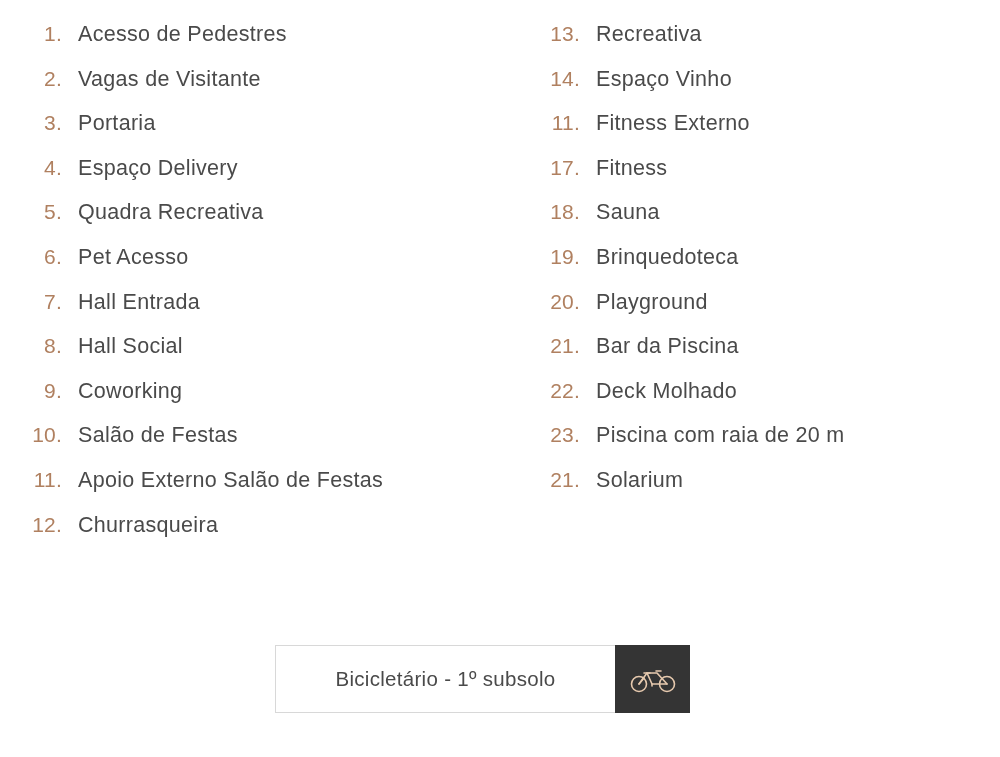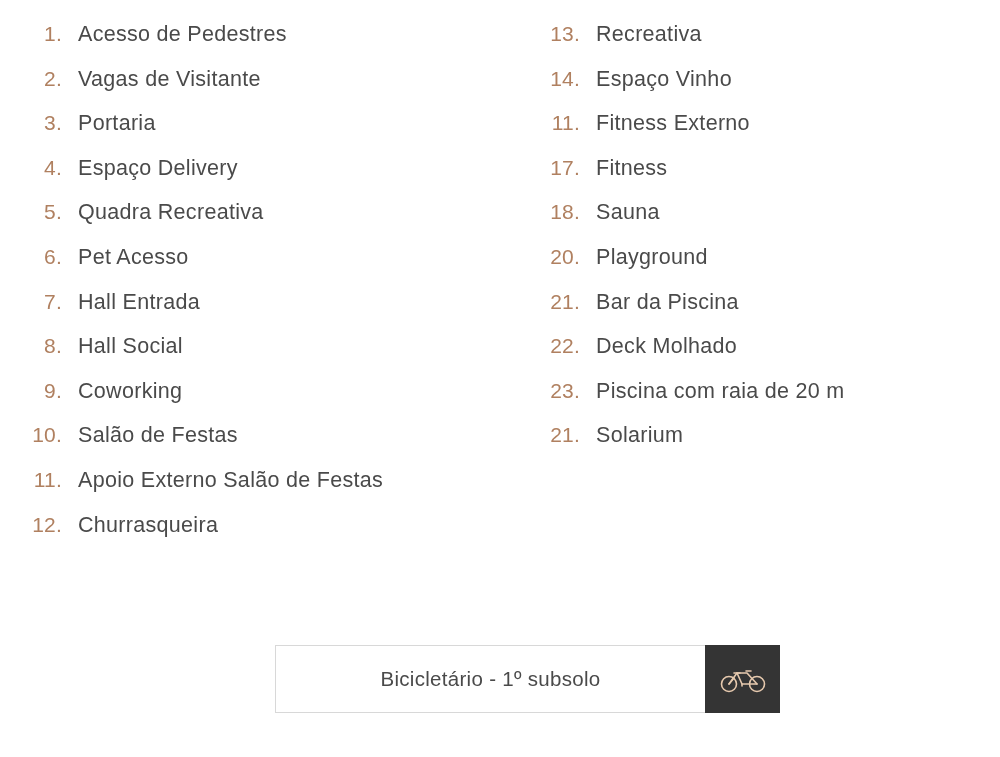--- a/index.html
+++ b/index.html
@@ -62,21 +62,21 @@
   .bike-bar {
     position: absolute;
     left: 275px;
     top: 645px;
     display: flex;
     flex-direction: row;
     align-items: stretch;
     height: 68px;
   }
   .bike-label {
-    width: 430px;
+    width: 340px;
     box-sizing: border-box;
     border: 1px solid #d8d8d8;
     border-right: none;
     display: flex;
     align-items: center;
     justify-content: center;
     font-size: 20.5px;
     color: #4a4a4a;
     letter-spacing: 0.3px;
     background: #ffffff;
@@ -161,20 +161,24 @@
       <span class="num">11.</span>
       <span class="label">Fitness Externo</span>
     </div>
     <div class="item">
       <span class="num">17.</span>
       <span class="label">Fitness</span>
     </div>
     <div class="item">
       <span class="num">18.</span>
       <span class="label">Sauna</span>
+    </div>
+    <div class="item">
+      <span class="num">19.</span>
+      <span class="label">Brinquedoteca</span>
     </div>
     <div class="item">
       <span class="num">20.</span>
       <span class="label">Playground</span>
     </div>
     <div class="item">
       <span class="num">21.</span>
       <span class="label">Bar da Piscina</span>
     </div>
     <div class="item">

